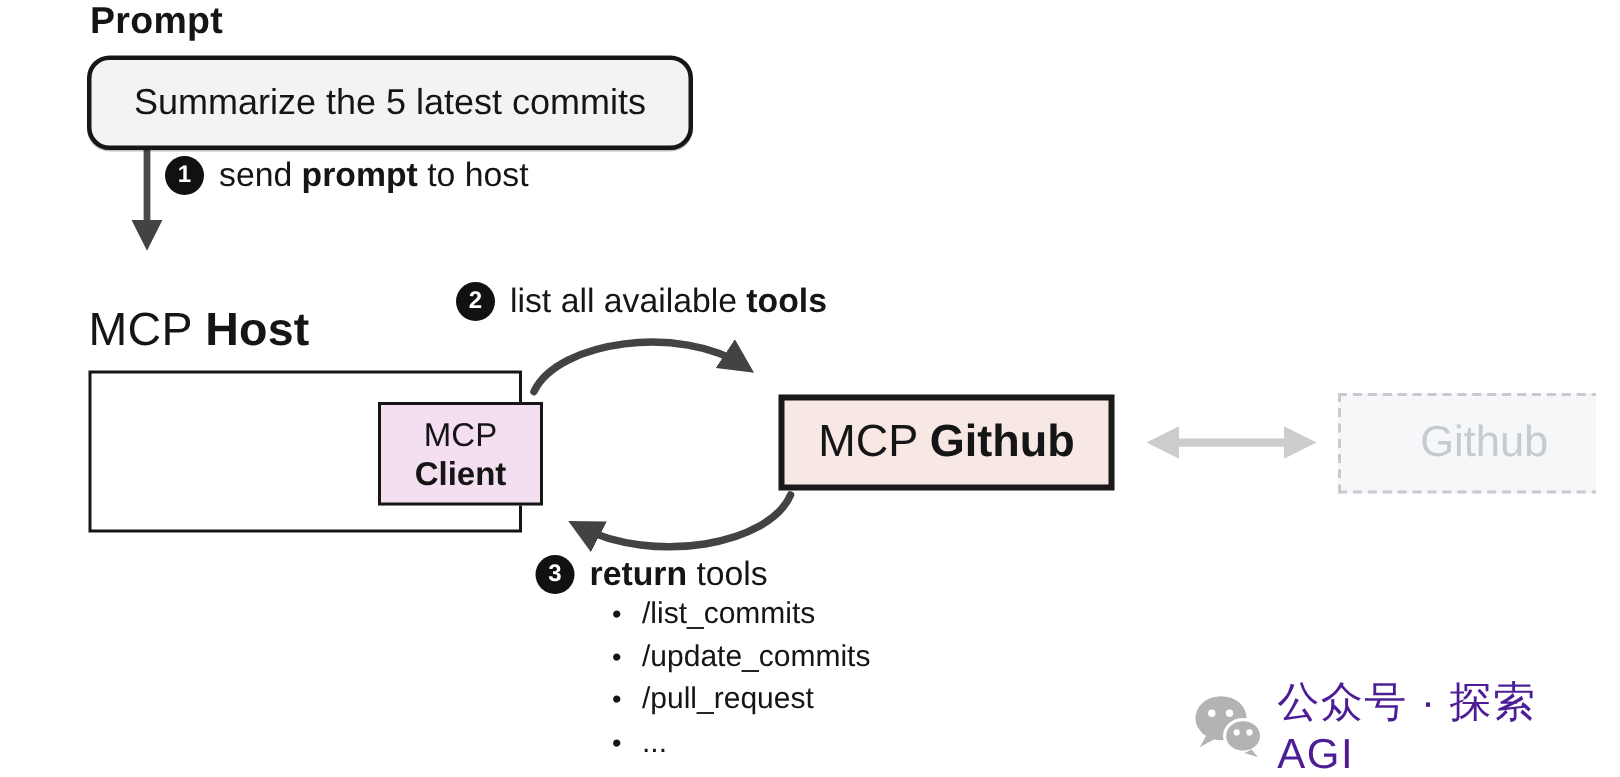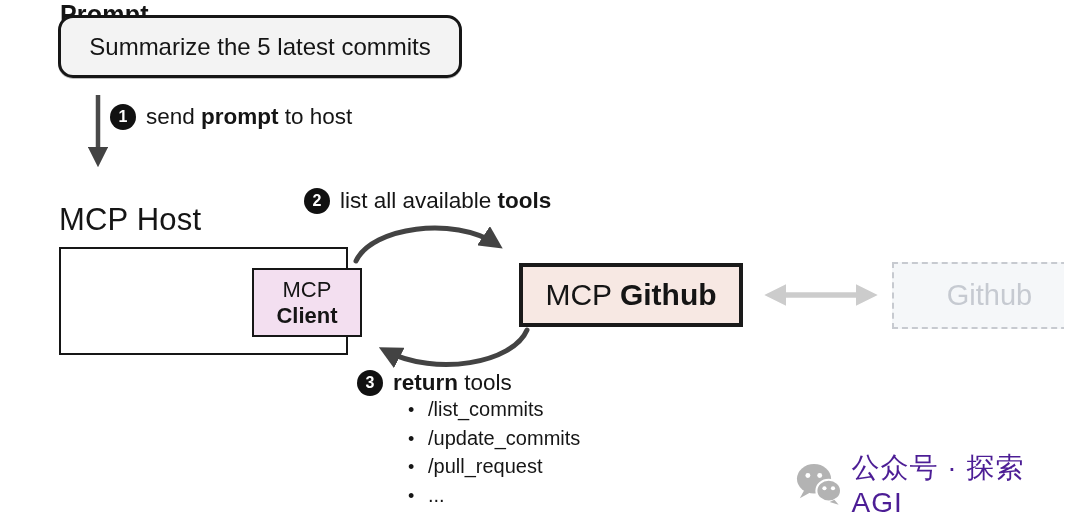--- a/index.html
+++ b/index.html
@@ -26,21 +26,21 @@
     pointer-events: none;
   }
 
   .prompt-heading {
     left: 24px; top: 0px;
     font-size: 25px;
     font-weight: 700;
     letter-spacing: 0.2px;
   }
   .prompt-box {
-    left: 22px; top: 15px;
+    left: 22px; top: 37px;
     width: 398px; height: 57px;
     background: #f3f3f3;
     border: 3.5px solid #161616;
     border-radius: 15px;
     display: flex;
     align-items: center;
     justify-content: center;
     font-size: 24px;
     box-shadow: 0 1px 0 rgba(0,0,0,0.25);
   }
@@ -67,21 +67,21 @@
   .step1 { left: 74px; top: 104px; }
   .step2 { left: 268px; top: 188px; }
   .step3 { left: 321px; top: 370px; }
 
   .host-label {
     left: 23px; top: 202px;
     font-size: 31px;
     font-weight: 400;
     letter-spacing: 0.2px;
   }
-  .host-label b { font-weight: 400; }
+  .host-label b { font-weight: 700; }
 
   .host-box {
     left: 23px; top: 247px;
     width: 285px; height: 104px;
     background: #ffffff;
     border: 2.5px solid #161616;
     z-index: 1;
   }
   .client-box {
     left: 216px; top: 268px;

